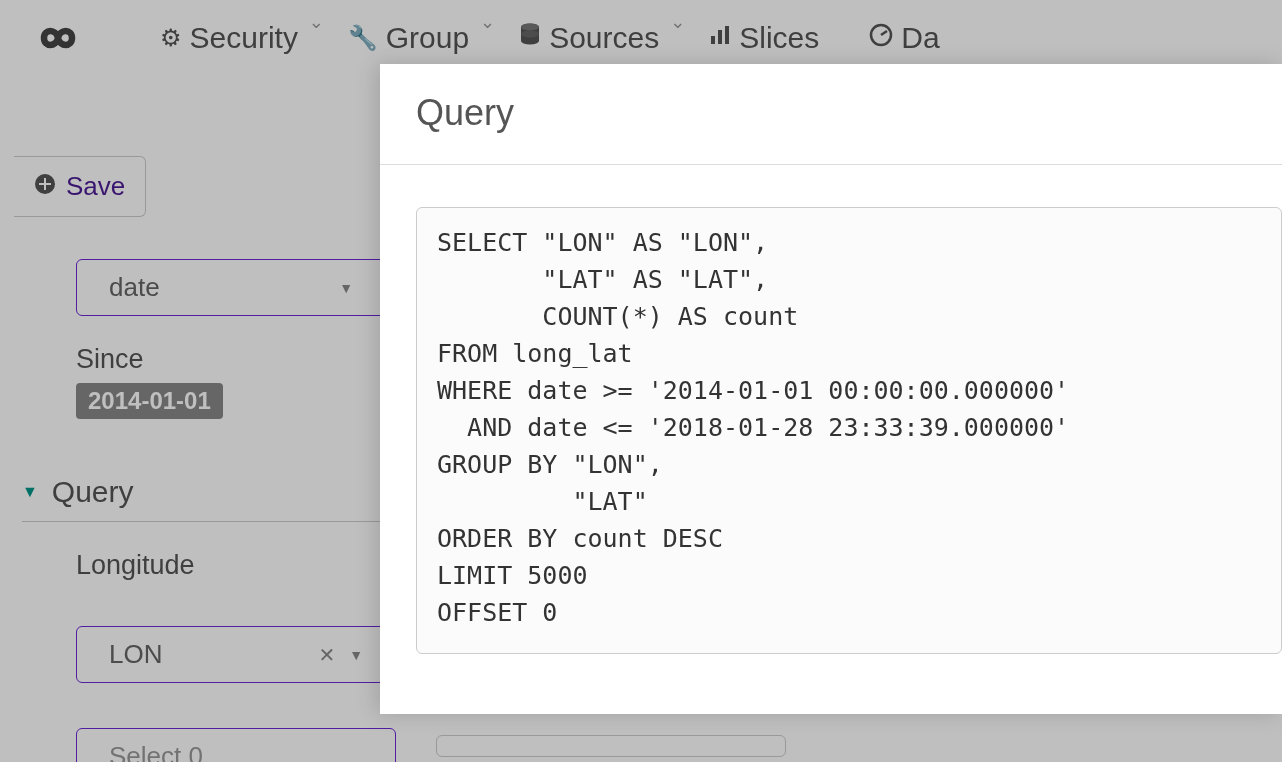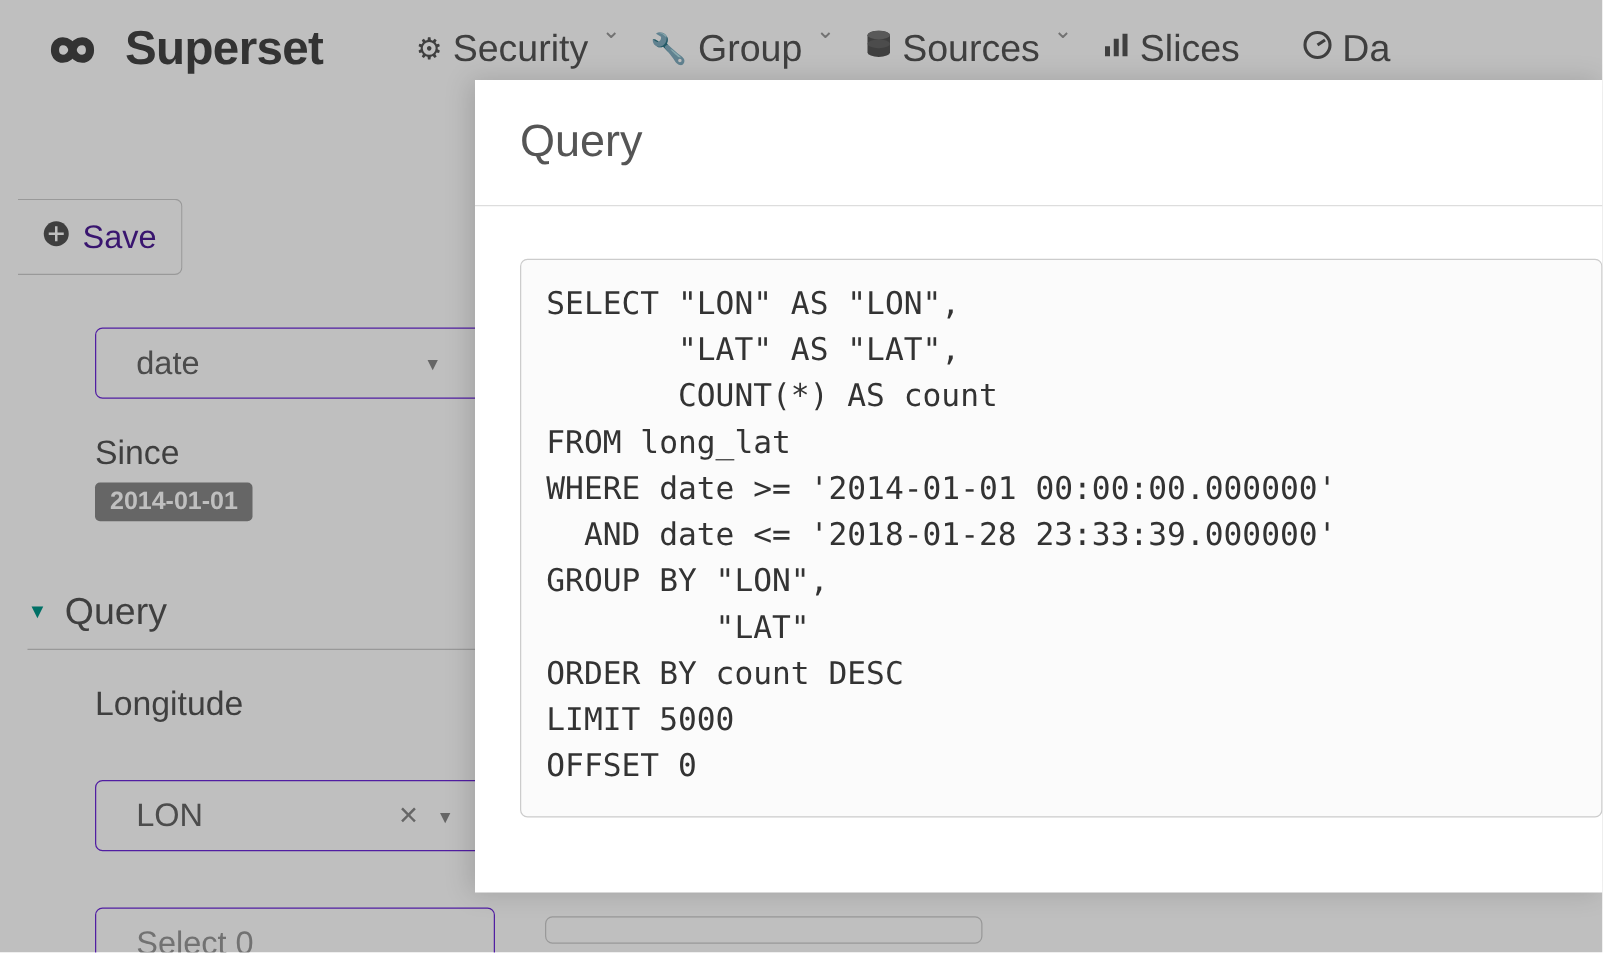--- a/index.html
+++ b/index.html
@@ -103,21 +103,21 @@
   .label {
     font-size: 27px;
     color: #555;
     margin-top: 28px;
   }
   .date-chip {
     background: #888;
     color: #fff;
     padding: 4px 12px;
     border-radius: 4px;
-    font-size: 20px;
+    font-size: 24px;
     font-weight: 600;
     display: inline-block;
     margin-top: 8px;
   }
   .section-head {
     display:flex;
     align-items:center;
     gap:14px;
     margin-top: 56px;
     margin-left: -54px;
@@ -186,21 +186,20 @@
 </head>
 <body>
 
 <div class="header">
   <div class="logo-wrap">
     <span class="logo">
       <svg viewBox="0 0 60 30" width="56" height="30">
         <path d="M15 15 C15 5, 28 5, 30 15 C32 25, 45 25, 45 15 C45 5, 32 5, 30 15 C28 25, 15 25, 15 15 Z" fill="none" stroke="#444" stroke-width="7" stroke-linecap="round"></path>
       </svg>
     </span>
-    <span class="brand">Superset</span>
   </div>
   <div class="nav">
     <div class="nav-item">
       <span class="nav-ico">⚙</span>
       <span>Security</span>
       <span class="chev">⌄</span>
     </div>
     <div class="nav-item">
       <span class="nav-ico">🔧</span>
       <span>Group</span>

